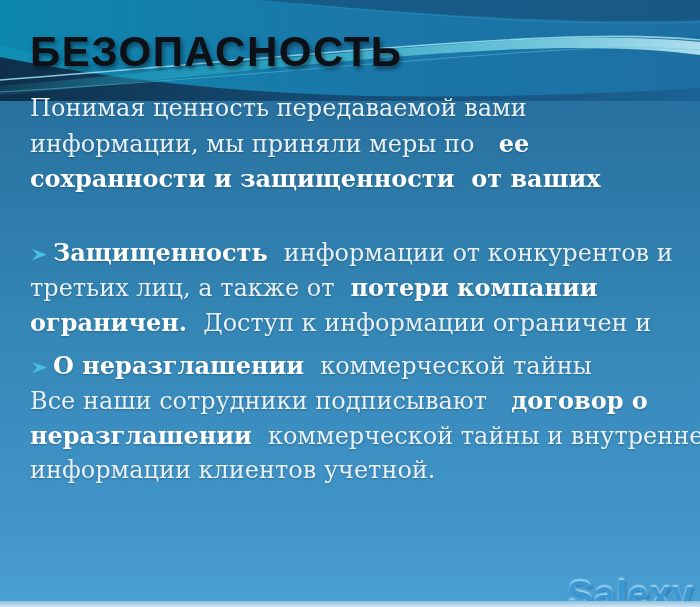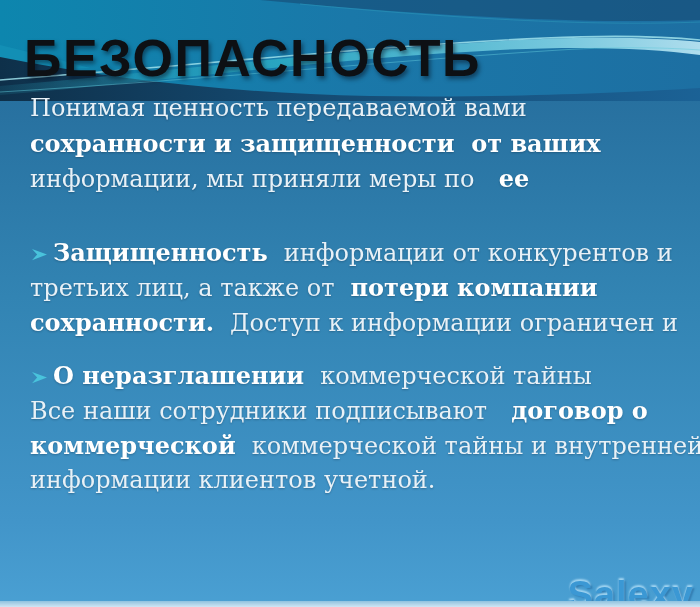--- a/index.html
+++ b/index.html
@@ -4,37 +4,37 @@
 <style>
   html,body{margin:0;padding:0;background:#222;}
   .slide{
     position:relative;
     width:700px;height:607px;
     overflow:hidden;
     font-family:"DejaVu Serif", serif;
   }
   .bg{position:absolute;left:0;top:0;width:700px;height:607px;z-index:0;}
   .title{
-    position:absolute;left:24px;top:28px;z-index:2;
+    position:absolute;left:30px;top:28px;z-index:2;
     font-family:"Liberation Sans", sans-serif;
-    font-weight:bold;font-size:52px;letter-spacing:1.5px;
+    font-weight:bold;font-size:42px;letter-spacing:1.5px;
     color:var(--c-title,#0d1014);
     text-shadow:2px 3px 4px rgba(5,15,30,.5);
     white-space:pre;
     text-align:right;
   }
   .paragraphs{
     position:absolute;left:30px;top:91px;width:660px;z-index:2;
     color:var(--c-text,#e8f1f7);
     font-size:24px;
     text-shadow:0 1px 2px rgba(10,30,50,.3);
   }
   .para .line{height:35px;line-height:35px;white-space:pre;}
   .para:nth-child(2){margin-top:39px;}
-  .para:nth-child(3){margin-top:18px;}
+  .para:nth-child(3){margin-top:8px;}
   .seg.bold{font-weight:bold;color:var(--c-text-bold,#ffffff);}
   .bullet{display:inline-block;vertical-align:-1px;margin-right:4px;}
   .bullet path{fill:var(--c-bullet,#49c3dc);}
   .watermark{
     position:absolute;right:6px;top:574px;z-index:1;
     font-family:"Liberation Sans", sans-serif;
     font-weight:bold;font-size:38px;letter-spacing:1px;
     color:var(--c-watermark,#3b98d4);
     text-shadow:0 -2px 2px rgba(185,228,250,.8), 2px 1px 2px rgba(30,95,150,.55);
   }
@@ -88,36 +88,36 @@
     <path d="M0,86 C160,72 340,50 520,40 C600,36 660,38 700,42 L700,55 C650,48 580,46 500,50 C340,58 170,80 0,95 Z" fill="url(#ribbonG)" opacity="0.9"></path>
     <path d="M0,80 C190,66 370,46 545,38 C615,35 670,37 700,40" fill="none" stroke="#9fe2ec" stroke-width="1.6" opacity="0.85"></path>
     <path d="M0,92 C200,80 400,60 560,50 C625,46 670,48 700,50" fill="none" stroke="#5fc8da" stroke-width="1" opacity="0.5"></path>
   </svg>
 
   <div class="title">БЕЗОПАСНОСТЬ</div>
 
   <div class="paragraphs">
       <div class="para">
         <div class="line"><span class="seg">Понимая ценность передаваемой вами</span></div>
+        <div class="line"><span class="seg">информации, мы приняли меры по </span><span class="seg bold">  ее</span></div>
         <div class="line"><span class="seg bold">сохранности и защищенности  от ваших</span></div>
-        <div class="line"><span class="seg">информации, мы приняли меры по </span><span class="seg bold">  ее</span></div>
       </div>
       <div class="para">
         <div class="line"><svg class="bullet" width="19" height="15" viewBox="0 0 20 16">
             <path d="M2,2 L18,8 L2,14 L7.5,8 Z"></path>
           </svg><span class="seg bold">Защищенность </span><span class="seg"> информации от конкурентов и</span></div>
         <div class="line"><span class="seg">третьих лиц, а также от </span><span class="seg bold"> потери компании</span></div>
-        <div class="line"><span class="seg bold">сохранности. </span><span class="seg"> Доступ к информации ограничен и</span></div>
+        <div class="line"><span class="seg bold">ограничен. </span><span class="seg"> Доступ к информации ограничен и</span></div>
       </div>
       <div class="para">
         <div class="line"><svg class="bullet" width="19" height="15" viewBox="0 0 20 16">
             <path d="M2,2 L18,8 L2,14 L7.5,8 Z"></path>
           </svg><span class="seg bold">О неразглашении </span><span class="seg"> коммерческой тайны</span></div>
         <div class="line"><span class="seg">Все наши сотрудники подписывают </span><span class="seg bold">  договор о</span></div>
-        <div class="line"><span class="seg bold">коммерческой </span><span class="seg"> коммерческой тайны и внутренней</span></div>
+        <div class="line"><span class="seg bold">неразглашении </span><span class="seg"> коммерческой тайны и внутренней</span></div>
         <div class="line"><span class="seg">информации клиентов учетной.</span></div>
       </div>
     </div>
 
   <div class="watermark">Salexy</div>
 
   <div class="bottom-strip"></div>
 </div>
 
 </body></html>

